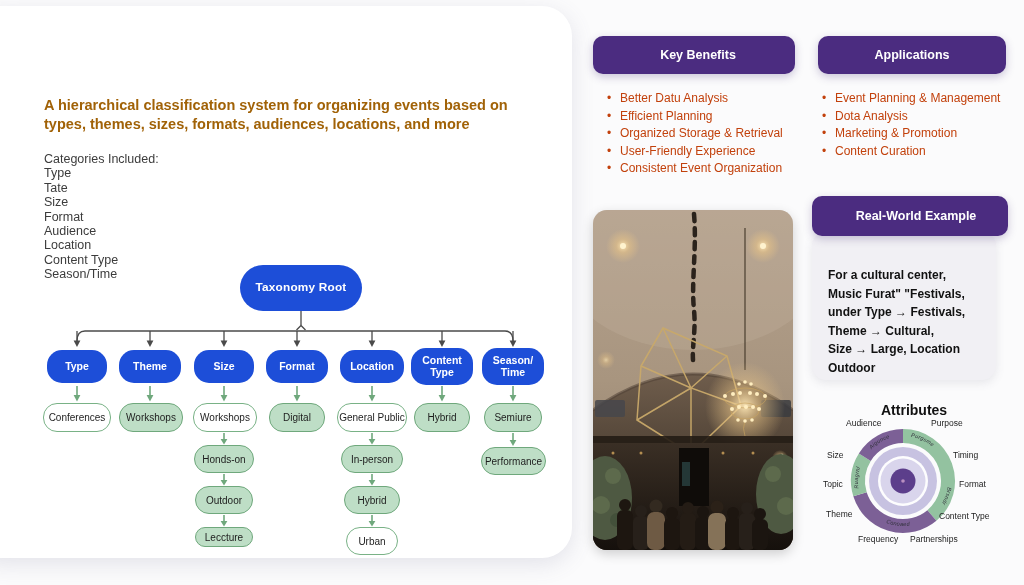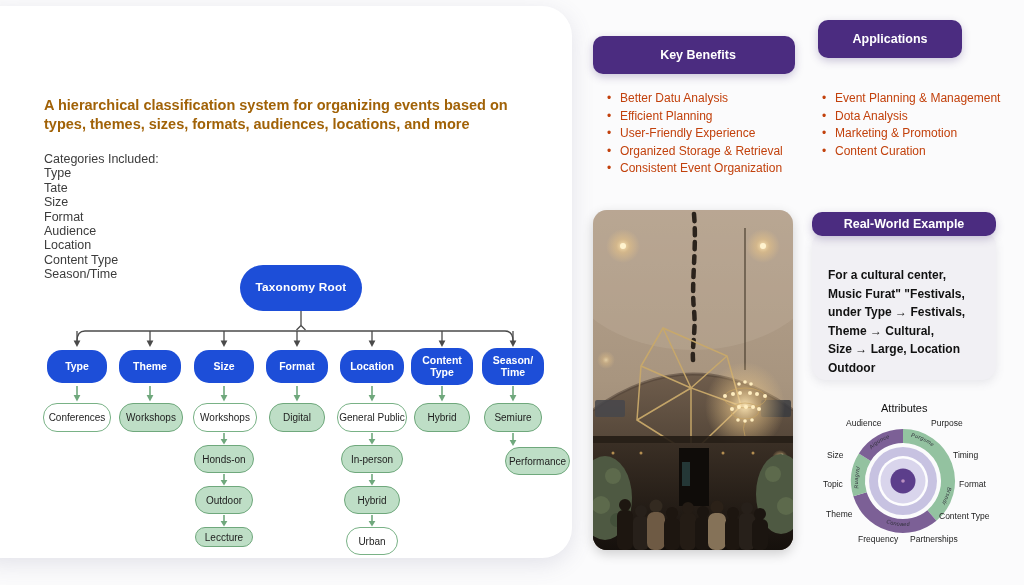--- a/index.html
+++ b/index.html
@@ -30,21 +30,21 @@
   ul.blist{position:absolute;margin:0;padding:0;list-style:none;font-size:12px;font-weight:normal;
            color:#c2410c;line-height:17.5px;}
   ul.blist li{position:relative;padding-left:13px;}
   ul.blist li::before{content:"•";position:absolute;left:0;top:0;}
   .photo{position:absolute;left:593px;top:210px;width:200px;height:340px;border-radius:14px;
          overflow:hidden;box-shadow:0 4px 12px rgba(0,0,0,.18);}
   .ex-body{position:absolute;left:812px;top:232px;width:184px;height:148px;background:#f1f0f4;
            border-radius:14px;box-shadow:0 3px 10px rgba(80,80,110,.12);}
   .ex-text{position:absolute;left:828px;top:266px;width:160px;font-size:12px;font-weight:bold;
            line-height:18.5px;color:#111;}
-  .wheel-title{position:absolute;left:881px;top:402px;font-size:11px;font-weight:normal;color:#111;}
+  .wheel-title{position:absolute;left:881px;top:402px;font-size:14px;font-weight:bold;color:#111;}
   .wlabel{position:absolute;font-size:8.5px;color:#222;white-space:nowrap;}
   .wheel-svg{position:absolute;left:845px;top:423px;width:116px;height:116px;}
 </style>
 </head>
 <body>
 
 <div class="stage">
 
   <div class="left-card"></div>
 
@@ -139,32 +139,32 @@
   <div class="gnode" style="left:484px;top:403px;width:58px;height:29px;">Semiure</div>
 
   <div class="gnode" style="left:194px;top:445px;width:60px;height:28px;">Honds-on</div>
   <div class="gnode" style="left:195px;top:486px;width:58px;height:28px;">Outdoor</div>
   <div class="gnode" style="left:195px;top:527px;width:58px;height:20px;">Leccture</div>
 
   <div class="gnode" style="left:341px;top:445px;width:62px;height:28px;">In-person</div>
   <div class="gnode" style="left:344px;top:486px;width:56px;height:28px;">Hybrid</div>
   <div class="gnode wnode" style="left:346px;top:527px;width:52px;height:28px;">Urban</div>
 
-  <div class="gnode" style="left:481px;top:447px;width:65px;height:28px;margin-left:24px;">Performance</div>
+  <div class="gnode" style="left:481px;top:447px;width:65px;height:28px;">Performance</div>
 
   <div class="pill-header" style="left:593px;top:36px;width:194px;padding-left:8px;">Key Benefits</div>
   <ul class="blist" style="left:607px;top:90px;width:190px;">
     <li>Better Datu Analysis</li>
     <li>Efficient Planning</li>
+    <li>Organized Storage &amp; Retrieval</li>
     <li>User-Friendly Experience</li>
-    <li>Organized Storage &amp; Retrieval</li>
     <li>Consistent Event Organization</li>
   </ul>
 
-  <div class="pill-header" style="left:818px;top:20px;width:144px;">Applications</div>
+  <div class="pill-header" style="left:818px;top:36px;width:188px;">Applications</div>
   <ul class="blist" style="left:822px;top:90px;width:190px;">
     <li>Event Planning &amp; Management</li>
     <li>Dota Analysis</li>
     <li>Marketing &amp; Promotion</li>
     <li>Content Curation</li>
   </ul>
 
   <div class="photo">
     <svg viewBox="0 0 200 340" width="200" height="340">
       <defs>
@@ -271,21 +271,21 @@
           <rect x="132" y="308" width="16" height="32" rx="6" fill="#1d1610"></rect>
         <circle cx="154" cy="298" r="6" fill="#27201a"></circle>
           <rect x="146" y="303" width="16" height="37" rx="6" fill="#27201a"></rect>
         <circle cx="167" cy="304" r="6" fill="#1b1510"></circle>
           <rect x="159" y="309" width="16" height="31" rx="6" fill="#1b1510"></rect>
       </g>
     </svg>
   </div>
 
   <div class="ex-body"></div>
-  <div class="pill-header" style="left:812px;top:212px;width:184px;height:24px;">Real-World Example</div>
+  <div class="pill-header" style="left:812px;top:196px;width:184px;height:40px;padding-left:12px;">Real-World Example</div>
   <div class="ex-text">
     <div>For a cultural center,</div>
     <div>Music Furat" "Festivals,</div>
     <div>under Type →  Festivals,</div>
     <div>Theme →  Cultural,</div>
     <div>Size → Large, Location</div>
     <div>Outdoor</div>
   </div>
 
   <div class="wheel-title">Attributes</div>

